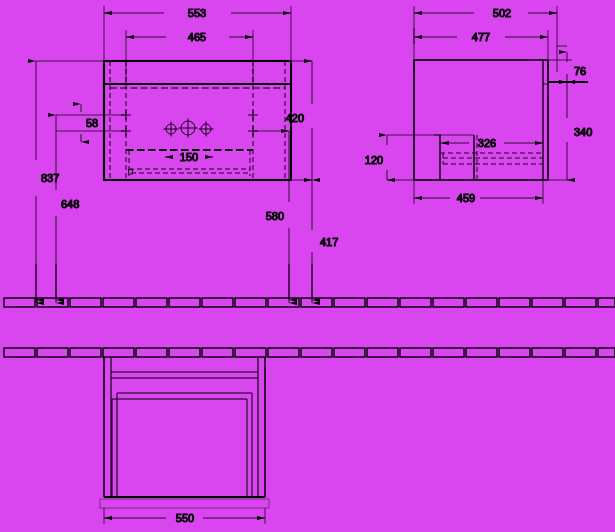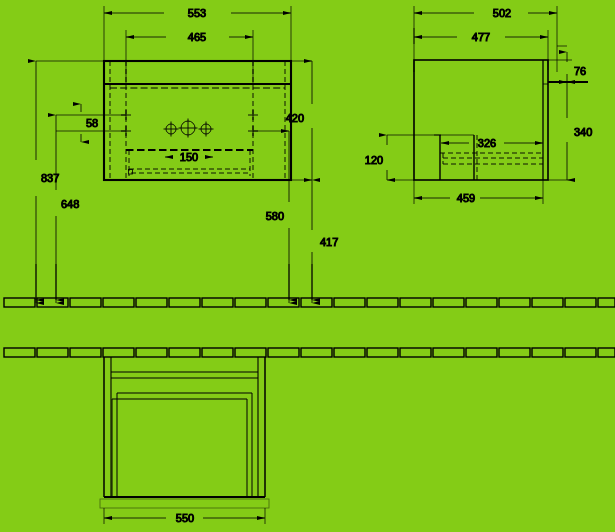--- a/index.html
+++ b/index.html
@@ -8,21 +8,21 @@
     padding: 0;
     background: #ffffff;
   }
   body {
     font-family: "Liberation Sans", sans-serif;
   }
   #drawing-root {
     position: relative;
     width: 615px;
     height: 532px;
-    background: #84cc16;
+    background: #d946ef;
     overflow: hidden;
   }
   #drawing-root svg {
     display: block;
   }
   text {
     font-family: "Liberation Sans", sans-serif;
     font-size: 11px;
     fill: #000000;
   }

